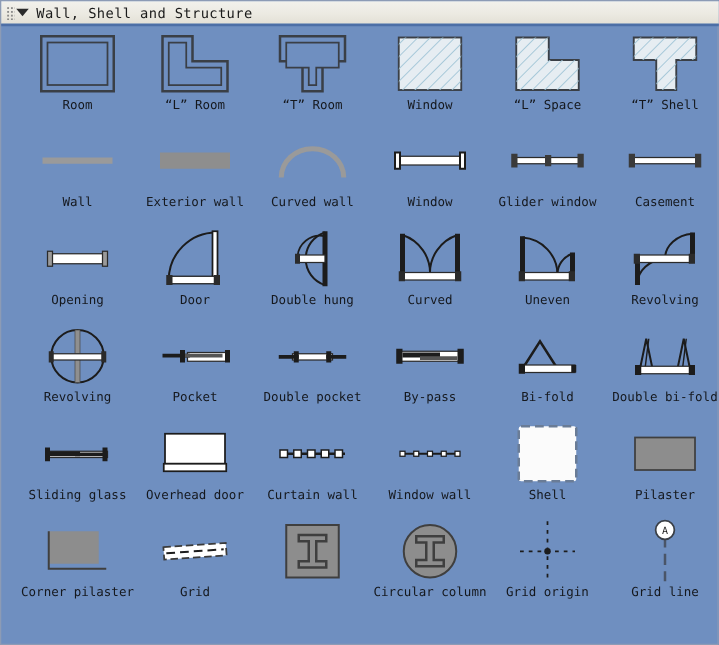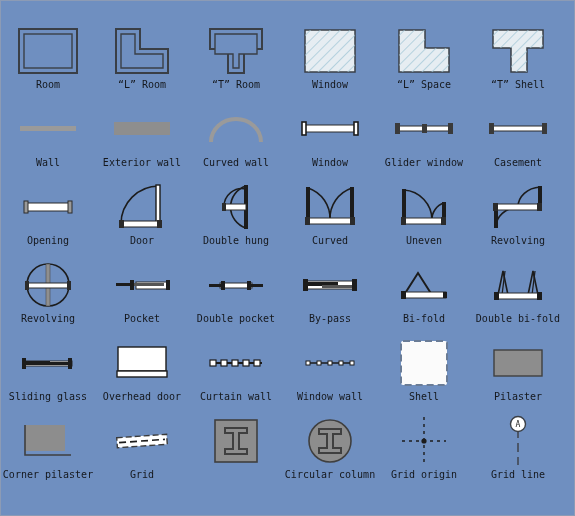--- a/index.html
+++ b/index.html
@@ -43,20 +43,21 @@
   #title-text{
     font-size:11px;color:#1a1a1a;letter-spacing:.3px;
     white-space:nowrap;
   }
   
   #grid{
     position:absolute;left:0;top:21px;width:486px;height:494px;
     display:grid;
     grid-template-columns:repeat(6,1fr);
     grid-auto-rows:78px;
+    padding-left:14px;
   }
   .cell{
     position:relative;
     display:flex;flex-direction:column;
     align-items:center;justify-content:flex-start;
   }
   .art{
     width:86px;height:54px;
     display:flex;align-items:center;justify-content:center;
     margin-top:2px;
@@ -67,20 +68,25 @@
     text-align:center;width:94px;
     margin-top:1px;
     letter-spacing:0px;
   }
 </style>
 </head>
 <body>
 
 <div id="stencil">
 
+  <div id="titlebar">
+    <div class="grip"></div>
+    <div class="caret"></div>
+    <div id="title-text">Wall, Shell and Structure</div>
+  </div>
 
   <div id="grid">
 
     <div class="cell">
       <div class="art">
         <svg width="62" height="48" viewBox="0 0 62 48">
           <rect x="2" y="2" width="58" height="44" fill="#6f8fc0" stroke="#3a3f46" stroke-width="2"></rect>
           <rect x="7" y="7" width="48" height="34" fill="#6f8fc0" stroke="#3a3f46" stroke-width="1.4"></rect>
         </svg>
       </div>

